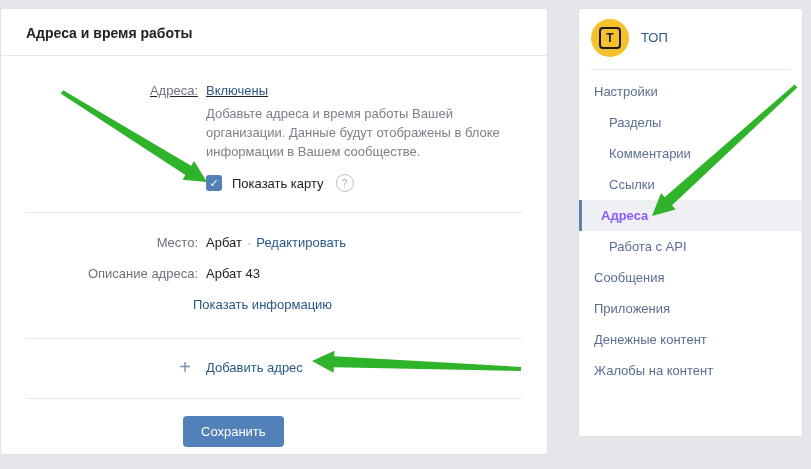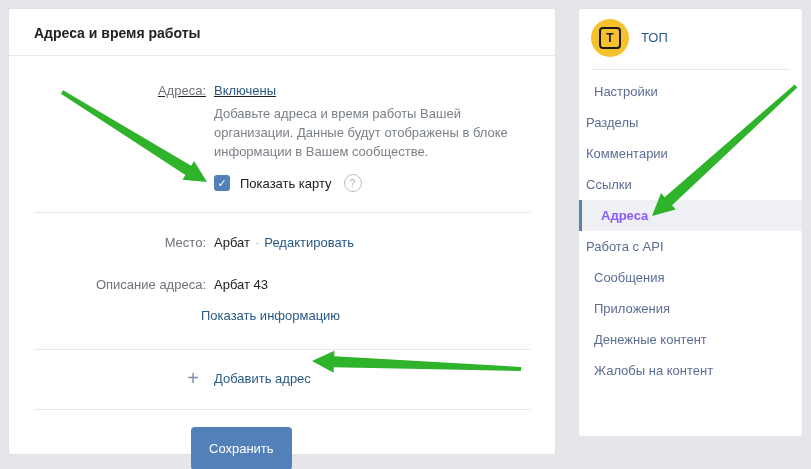--- a/index.html
+++ b/index.html
@@ -8,21 +8,21 @@
     background:var(--page-bg,#e4e6ea);
     font-family:"Liberation Sans","DejaVu Sans",sans-serif;
     font-size:13px;color:var(--text,#222);
   }
   .panel{
     position:absolute;background:#fff;
     border:1px solid #e0e2e7;border-radius:3px;
     box-sizing:border-box;
   }
   
-  #main-panel{left:8px;top:8px;width:548px;height:447px;}
+  #main-panel{left:0;top:8px;width:548px;height:447px;}
   .panel-header{
     padding:16px 25px 14px;border-bottom:1px solid #e7e8ec;
     font-weight:700;font-size:14px;color:#222;
   }
   .row{display:flex;align-items:flex-start;padding:0 25px;}
   .lbl{
     width:172px;min-width:172px;margin-right:8px;text-align:right;
     color:var(--muted-label,#6d717a);line-height:18px;
   }
   .val{line-height:18px;}
@@ -41,34 +41,34 @@
   .cb-label{margin-left:10px;color:#222;cursor:pointer;}
   .help{
     margin-left:12px;width:16px;height:16px;border-radius:50%;
     border:1px solid #b9bfc7;color:#a9b0b8;font-size:10px;
     display:inline-flex;align-items:center;justify-content:center;cursor:pointer;
   }
   hr.divider{
     border:none;border-top:1px solid #e7e8ec;margin:20px 25px 0;
   }
   .row-place{margin-top:21px;}
-  .row-addr-desc{margin-top:24px;}
+  .row-addr-desc{margin-top:13px;}
   .row-info{margin-top:13px;padding-left:12px;}
   .dot-sep{color:#9aa1a8;margin:0 5px;}
   hr.divider-2{margin-top:24px;}
   .row-add{margin-top:19px;padding-left:175px;align-items:center;}
   .plus-icon{
     color:#7b90ae;font-size:20px;line-height:18px;width:18px;
     margin-right:12px;text-align:center;cursor:pointer;font-weight:400;
   }
   hr.divider-3{margin-top:22px;}
   .row-save{margin-top:17px;padding-left:182px;}
   .save-btn{
     background:var(--primary-button,#5181b8);color:#fff;border:none;
-    border-radius:4px;padding:14px 18px;font-size:13px;cursor:pointer;
+    border-radius:4px;padding:8px 18px;font-size:13px;cursor:pointer;
     font-family:inherit;line-height:15px;
   }
   
   #sidebar{left:578px;top:8px;width:225px;height:429px;}
   .side-head{display:flex;align-items:center;padding:10px 12px 10px;}
   .avatar{
     width:38px;height:38px;border-radius:50%;background:var(--avatar-yellow,#f5c22e);
     display:flex;align-items:center;justify-content:center;cursor:pointer;flex:none;
   }
   .avatar-inner{
@@ -78,21 +78,21 @@
   }
   .side-head-text{margin-left:12px;overflow:hidden;}
   .side-name{display:block;color:var(--link,#2a5885);line-height:16px;}
   .side-back{display:block;color:#909499;font-size:12.5px;line-height:16px;margin-top:1px;cursor:pointer;}
   .side-hr{border:none;border-top:1px solid #e7e8ec;margin:2px 12px 0;}
   ul.menu{list-style:none;margin:6px 0 4px;padding:0;}
   ul.menu li{
     height:31px;line-height:31px;padding-left:15px;
     color:var(--sidebar-link,#5c6e93);cursor:pointer;white-space:nowrap;
   }
-  ul.menu li.lvl1{padding-left:7px;}
+  ul.menu li.lvl1{padding-left:30px;}
   ul.menu li.sel{
     background:#eef0f3;border-left:3px solid var(--selected-border,#5e82a8);
     padding-left:19px;color:#8b5cf6;font-weight:600;
   }
   ul.menu li.gap{margin-top:7px;}
   
   #annotations{
     position:absolute;left:0;top:0;z-index:50;pointer-events:none;
   }
 </style>

